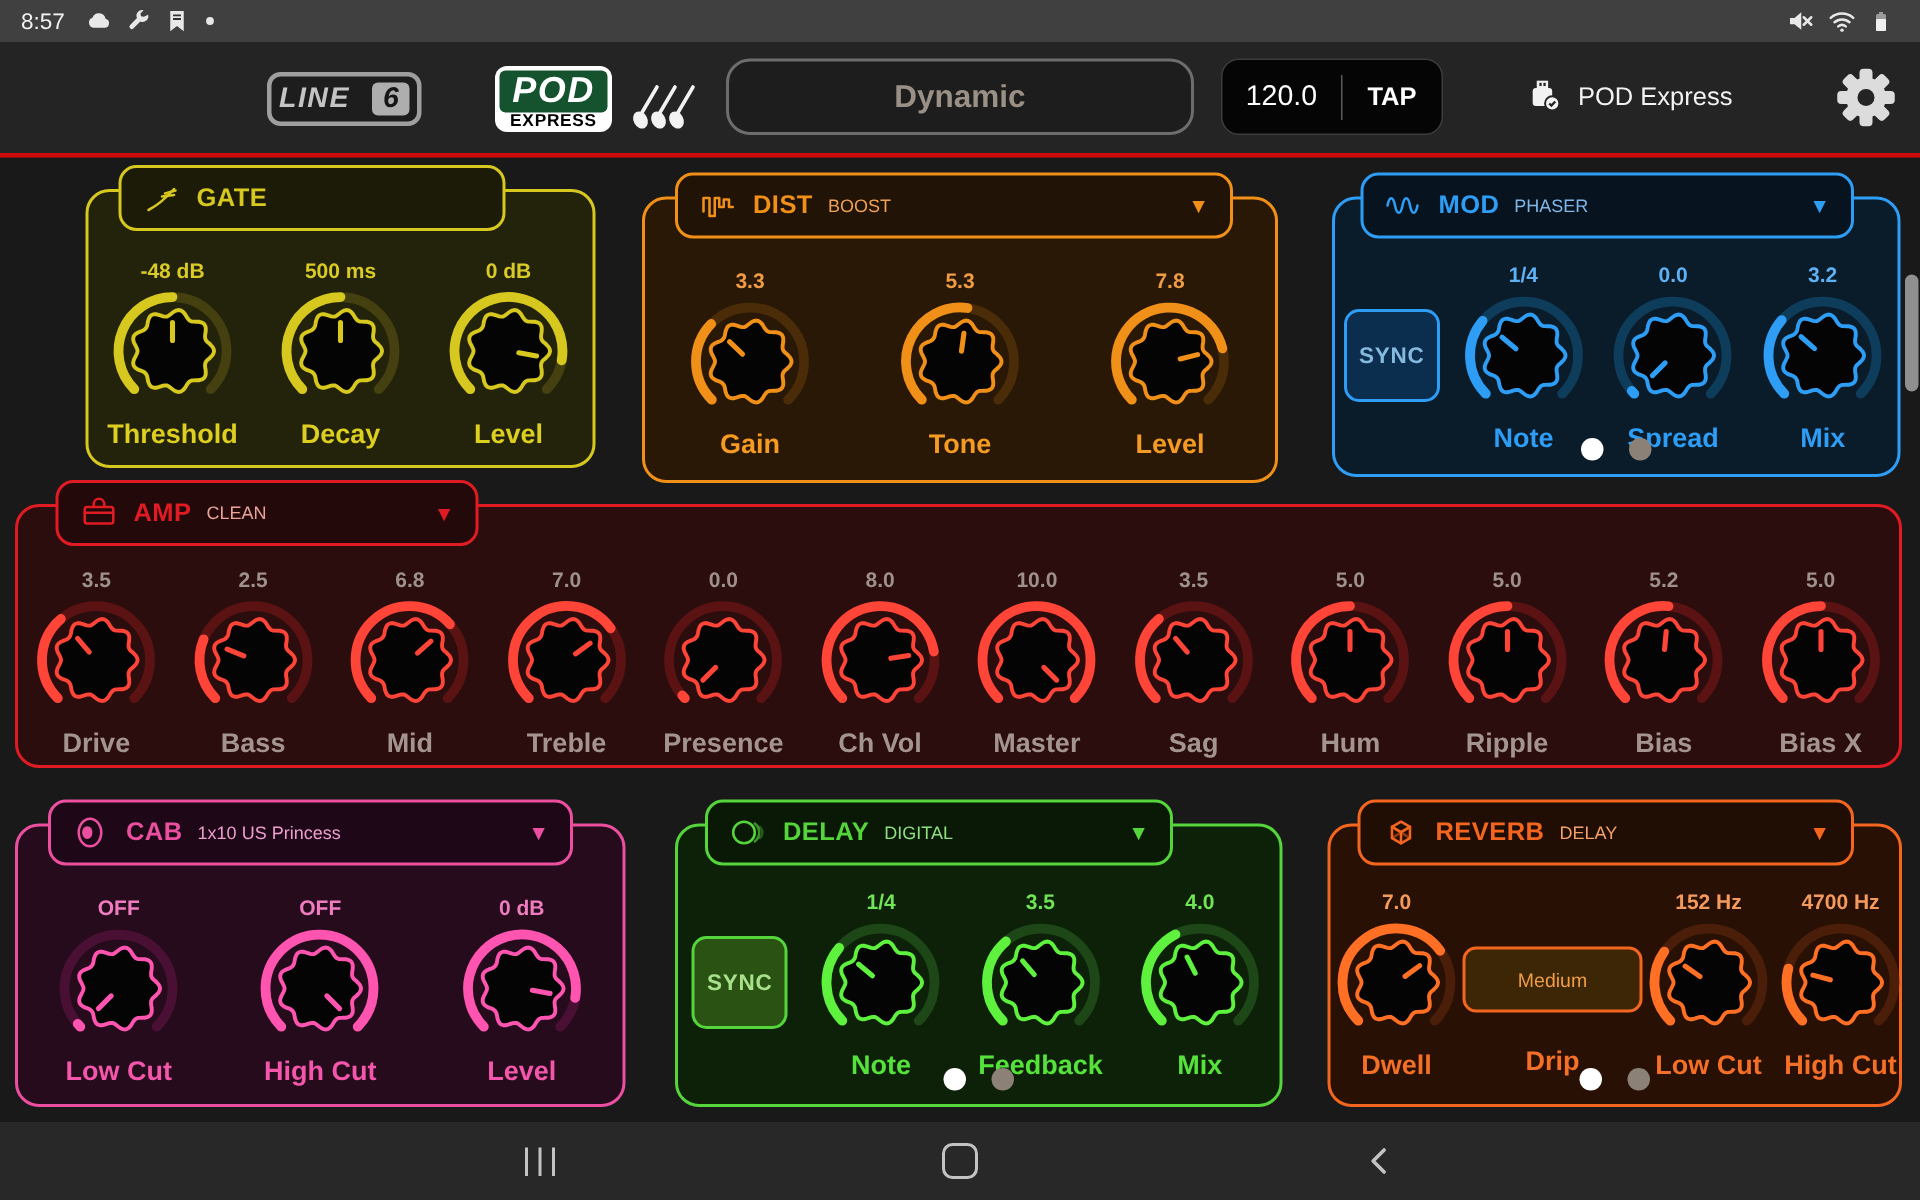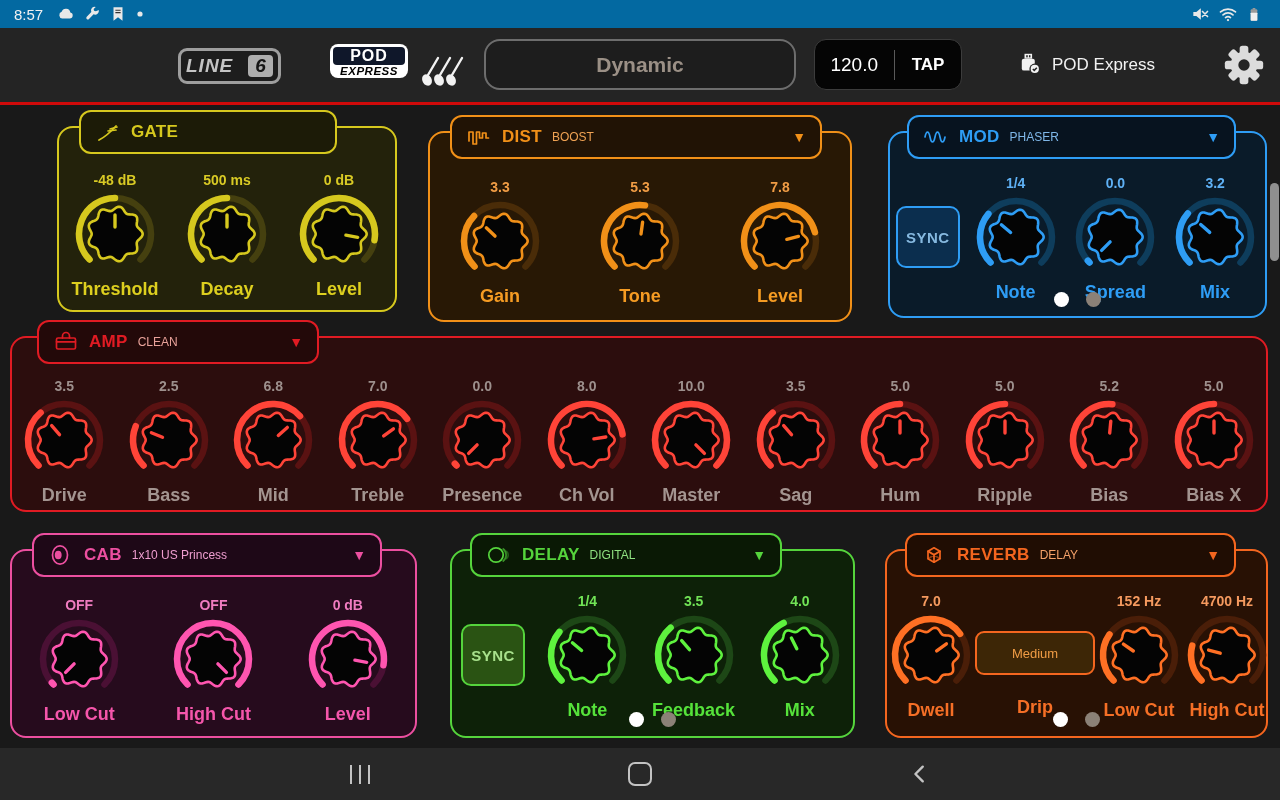--- a/index.html
+++ b/index.html
@@ -1,38 +1,38 @@
 <!DOCTYPE html>
 <html><head>
 <meta charset="utf-8">
 <style>
   html,body{margin:0;padding:0;background:#111;}
   #screen{position:relative;width:1280px;height:800px;background:#191919;overflow:hidden;
           font-family:"Liberation Sans","DejaVu Sans",sans-serif;color:#eee;}
   
-  #statusbar{position:absolute;top:0;left:0;right:0;height:28px;background:#0369a1;
+  #statusbar{position:absolute;top:0;left:0;right:0;height:28px;background:#404040;
              display:flex;align-items:center;padding:0 14px;box-sizing:border-box;}
   #statusbar .time{font-size:15px;color:#f2f2f2;margin-right:10px;}
   .sicon{display:inline-flex;margin:0 4px;}
   #statusbar .right{margin-left:auto;display:flex;align-items:center;}
   
   #toolbar{position:absolute;top:28px;left:0;right:0;height:74px;background:#242424;
            border-bottom:3px solid #cf0a0a;box-sizing:content-box;}
   .tbtn{position:absolute;box-sizing:border-box;display:flex;align-items:center;justify-content:center;}
   #librarian{left:10px;top:10px;width:144px;height:53px;background:#0c0c0c;border:2px solid #585858;
              border-radius:14px;color:#f2f2f2;font-size:18px;}
   #line6{left:178px;top:20px;height:36px;border:3px solid #9e9e9e;border-radius:9px;background:#1d1d1d;
          display:flex;align-items:center;padding:0 5px;gap:10px;}
   #line6 .word{font-weight:bold;font-style:italic;color:#c4c4c4;font-size:19px;letter-spacing:1px;}
   #line6 .digit{background:#aeaeae;color:#161616;font-weight:bold;font-style:italic;border-radius:4px;
                 padding:0 7px;margin-left:5px;font-size:19px;}
   #podlogo{left:330px;top:16px;width:78px;background:#fff;border-radius:8px;padding:3px 3px 1px;text-align:center;}
-  #podlogo .top{background:#0f172a;color:#fff;font-weight:bold;border-radius:4px;
-                font-size:16px;letter-spacing:1px;line-height:1.15;}
-  #podlogo .bot{color:#000;font-weight:bold;font-style:italic;font-size:11.5px;letter-spacing:.5px;}
+  #podlogo .top{background:#14532d;color:#fff;font-weight:bold;font-style:italic;border-radius:4px;
+                font-size:24px;letter-spacing:1px;line-height:1.15;}
+  #podlogo .bot{color:#000;font-weight:bold;font-size:11.5px;letter-spacing:.5px;}
   #guitars{left:420px;top:26px;}
   #preset{left:484px;top:11px;width:312px;height:51px;background:#1d1d1d;border:2px solid #6d6d6d;
           border-radius:16px;color:#9b9086;font-weight:bold;font-size:21px;}
   #tempo{left:814px;top:11px;width:148px;height:51px;background:#050505;border:1.5px solid #3c3c3c;
          border-radius:12px;display:flex;align-items:center;}
   #tempo .bpm{flex:1;text-align:center;font-size:19px;color:#fff;}
   #tempo .sep{width:1.5px;height:30px;background:#5a5a5a;}
   #tempo .tap{width:66px;text-align:center;font-weight:bold;font-size:17px;color:#fff;}
   #device{left:1018px;top:18px;height:38px;display:flex;align-items:center;gap:8px;}
   #device .dname{color:#f2f2f2;font-size:17px;}

